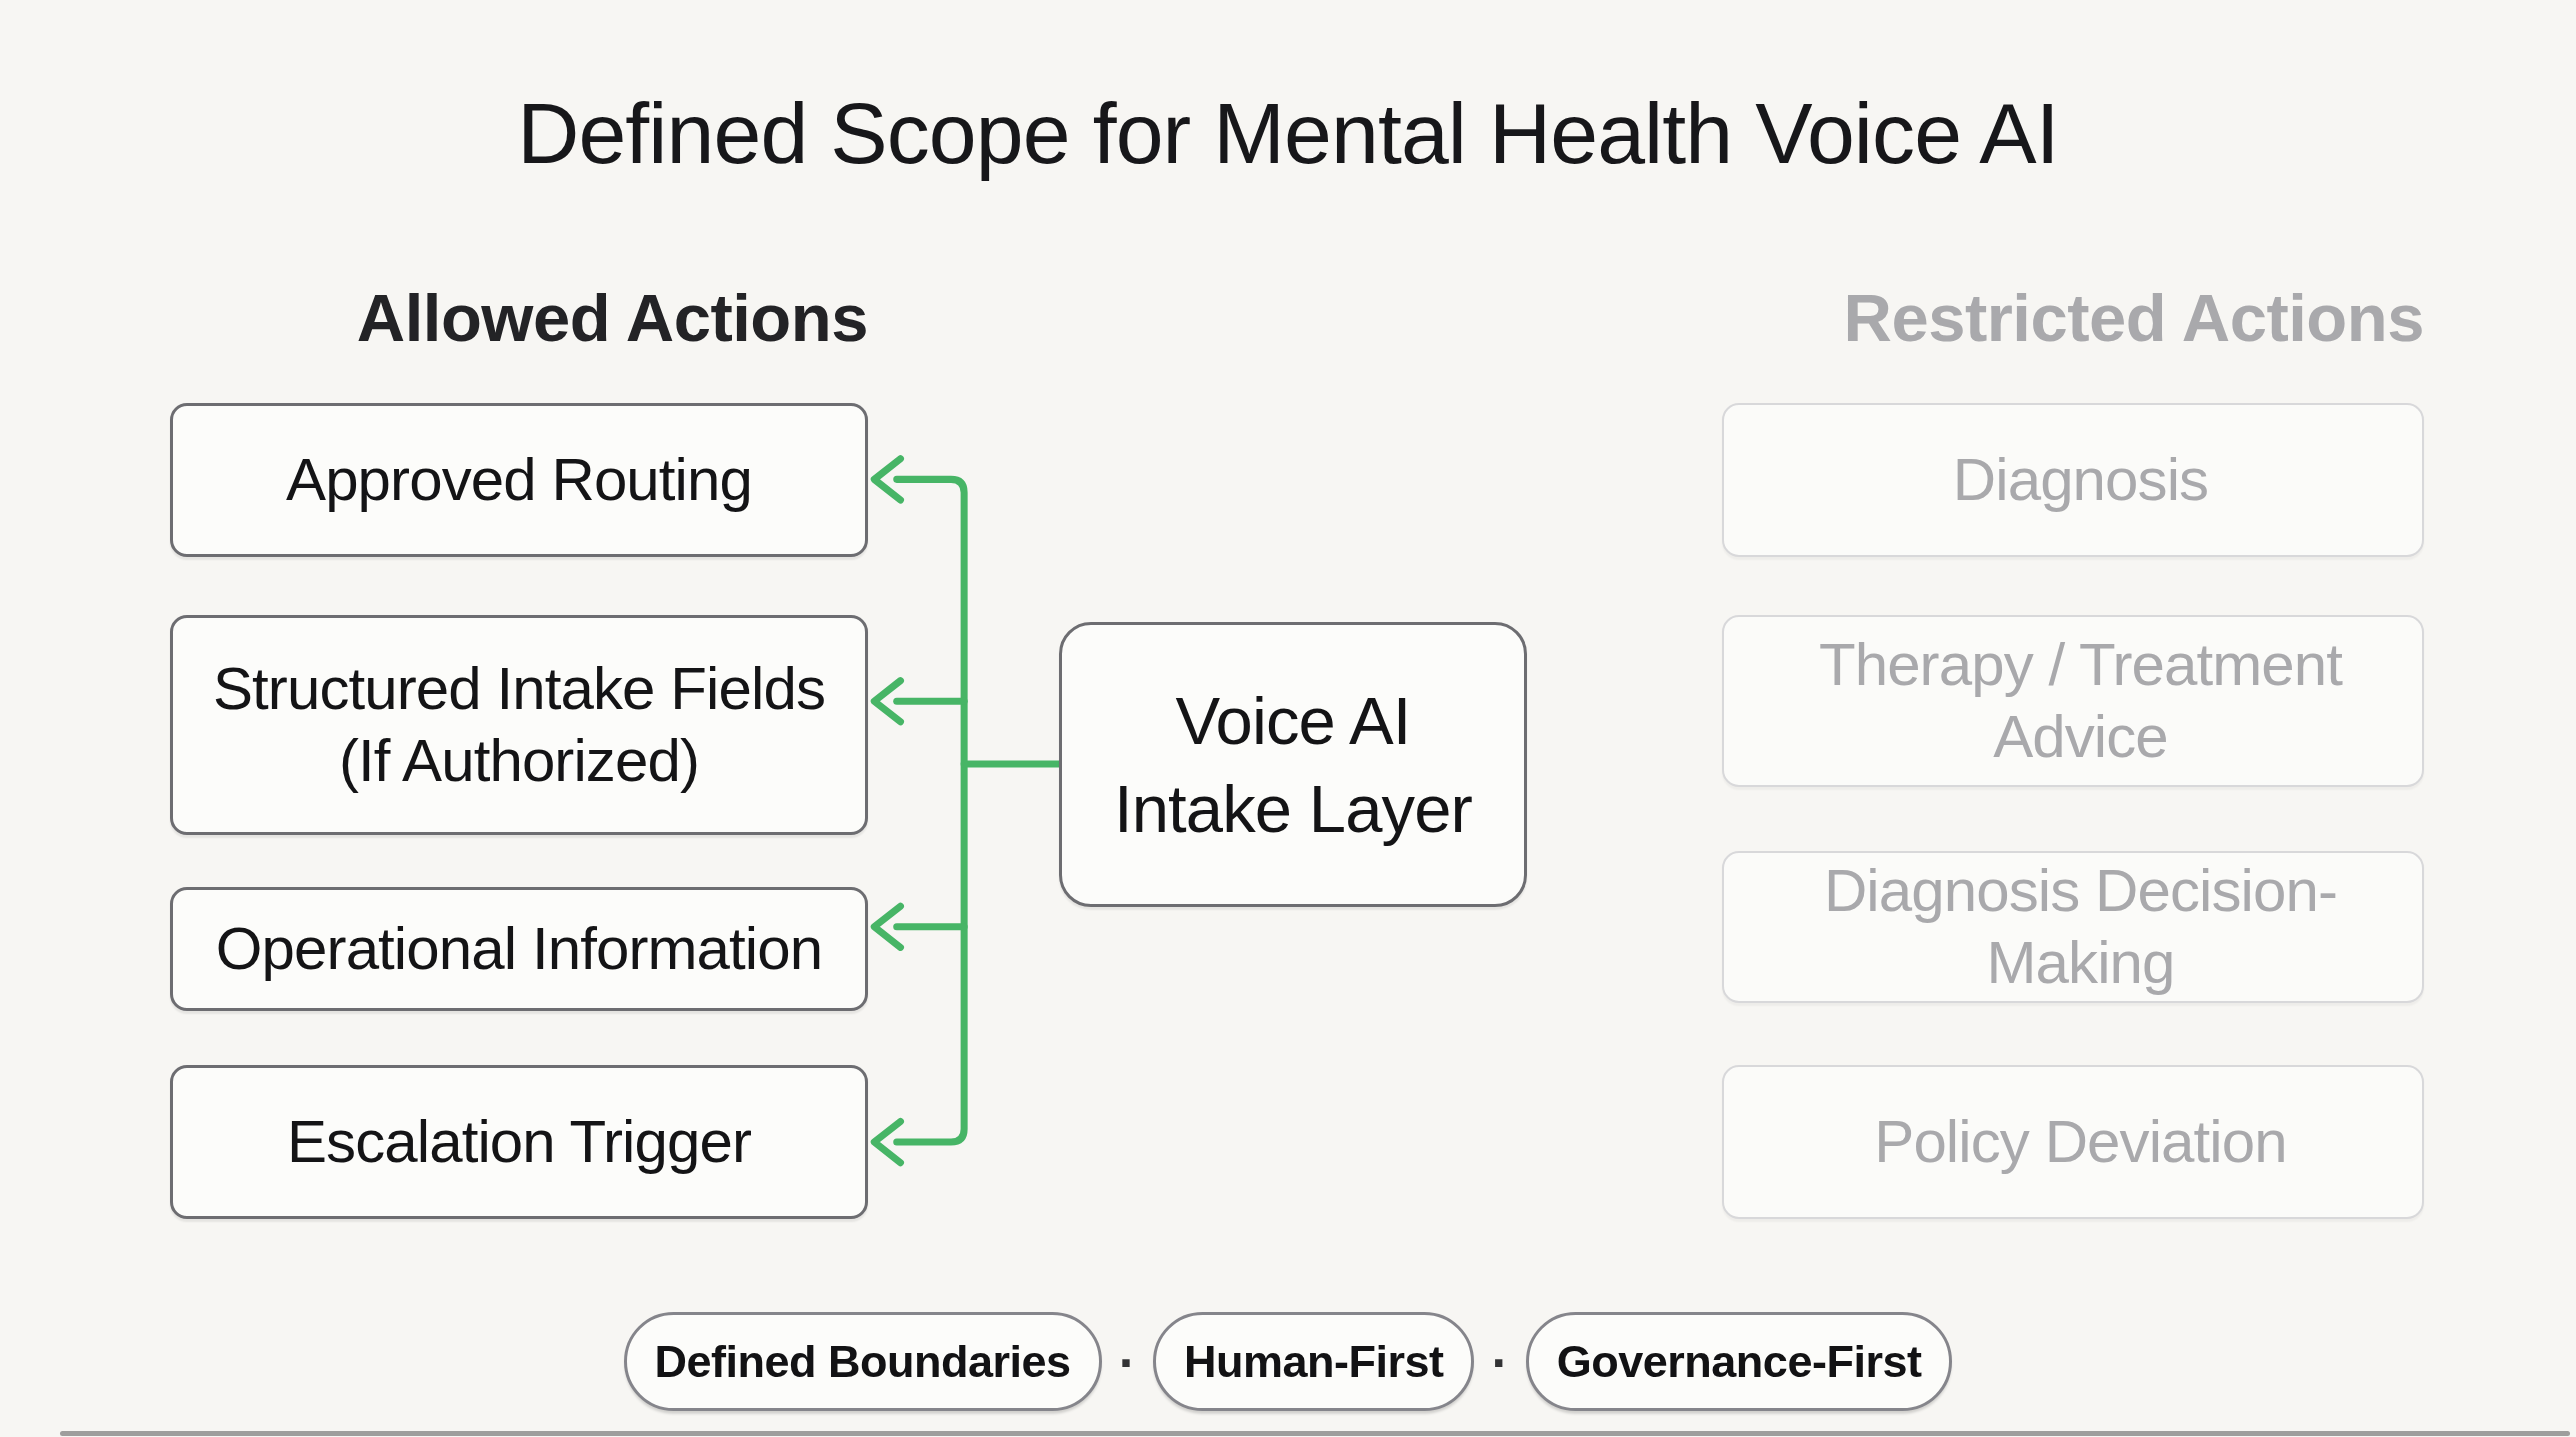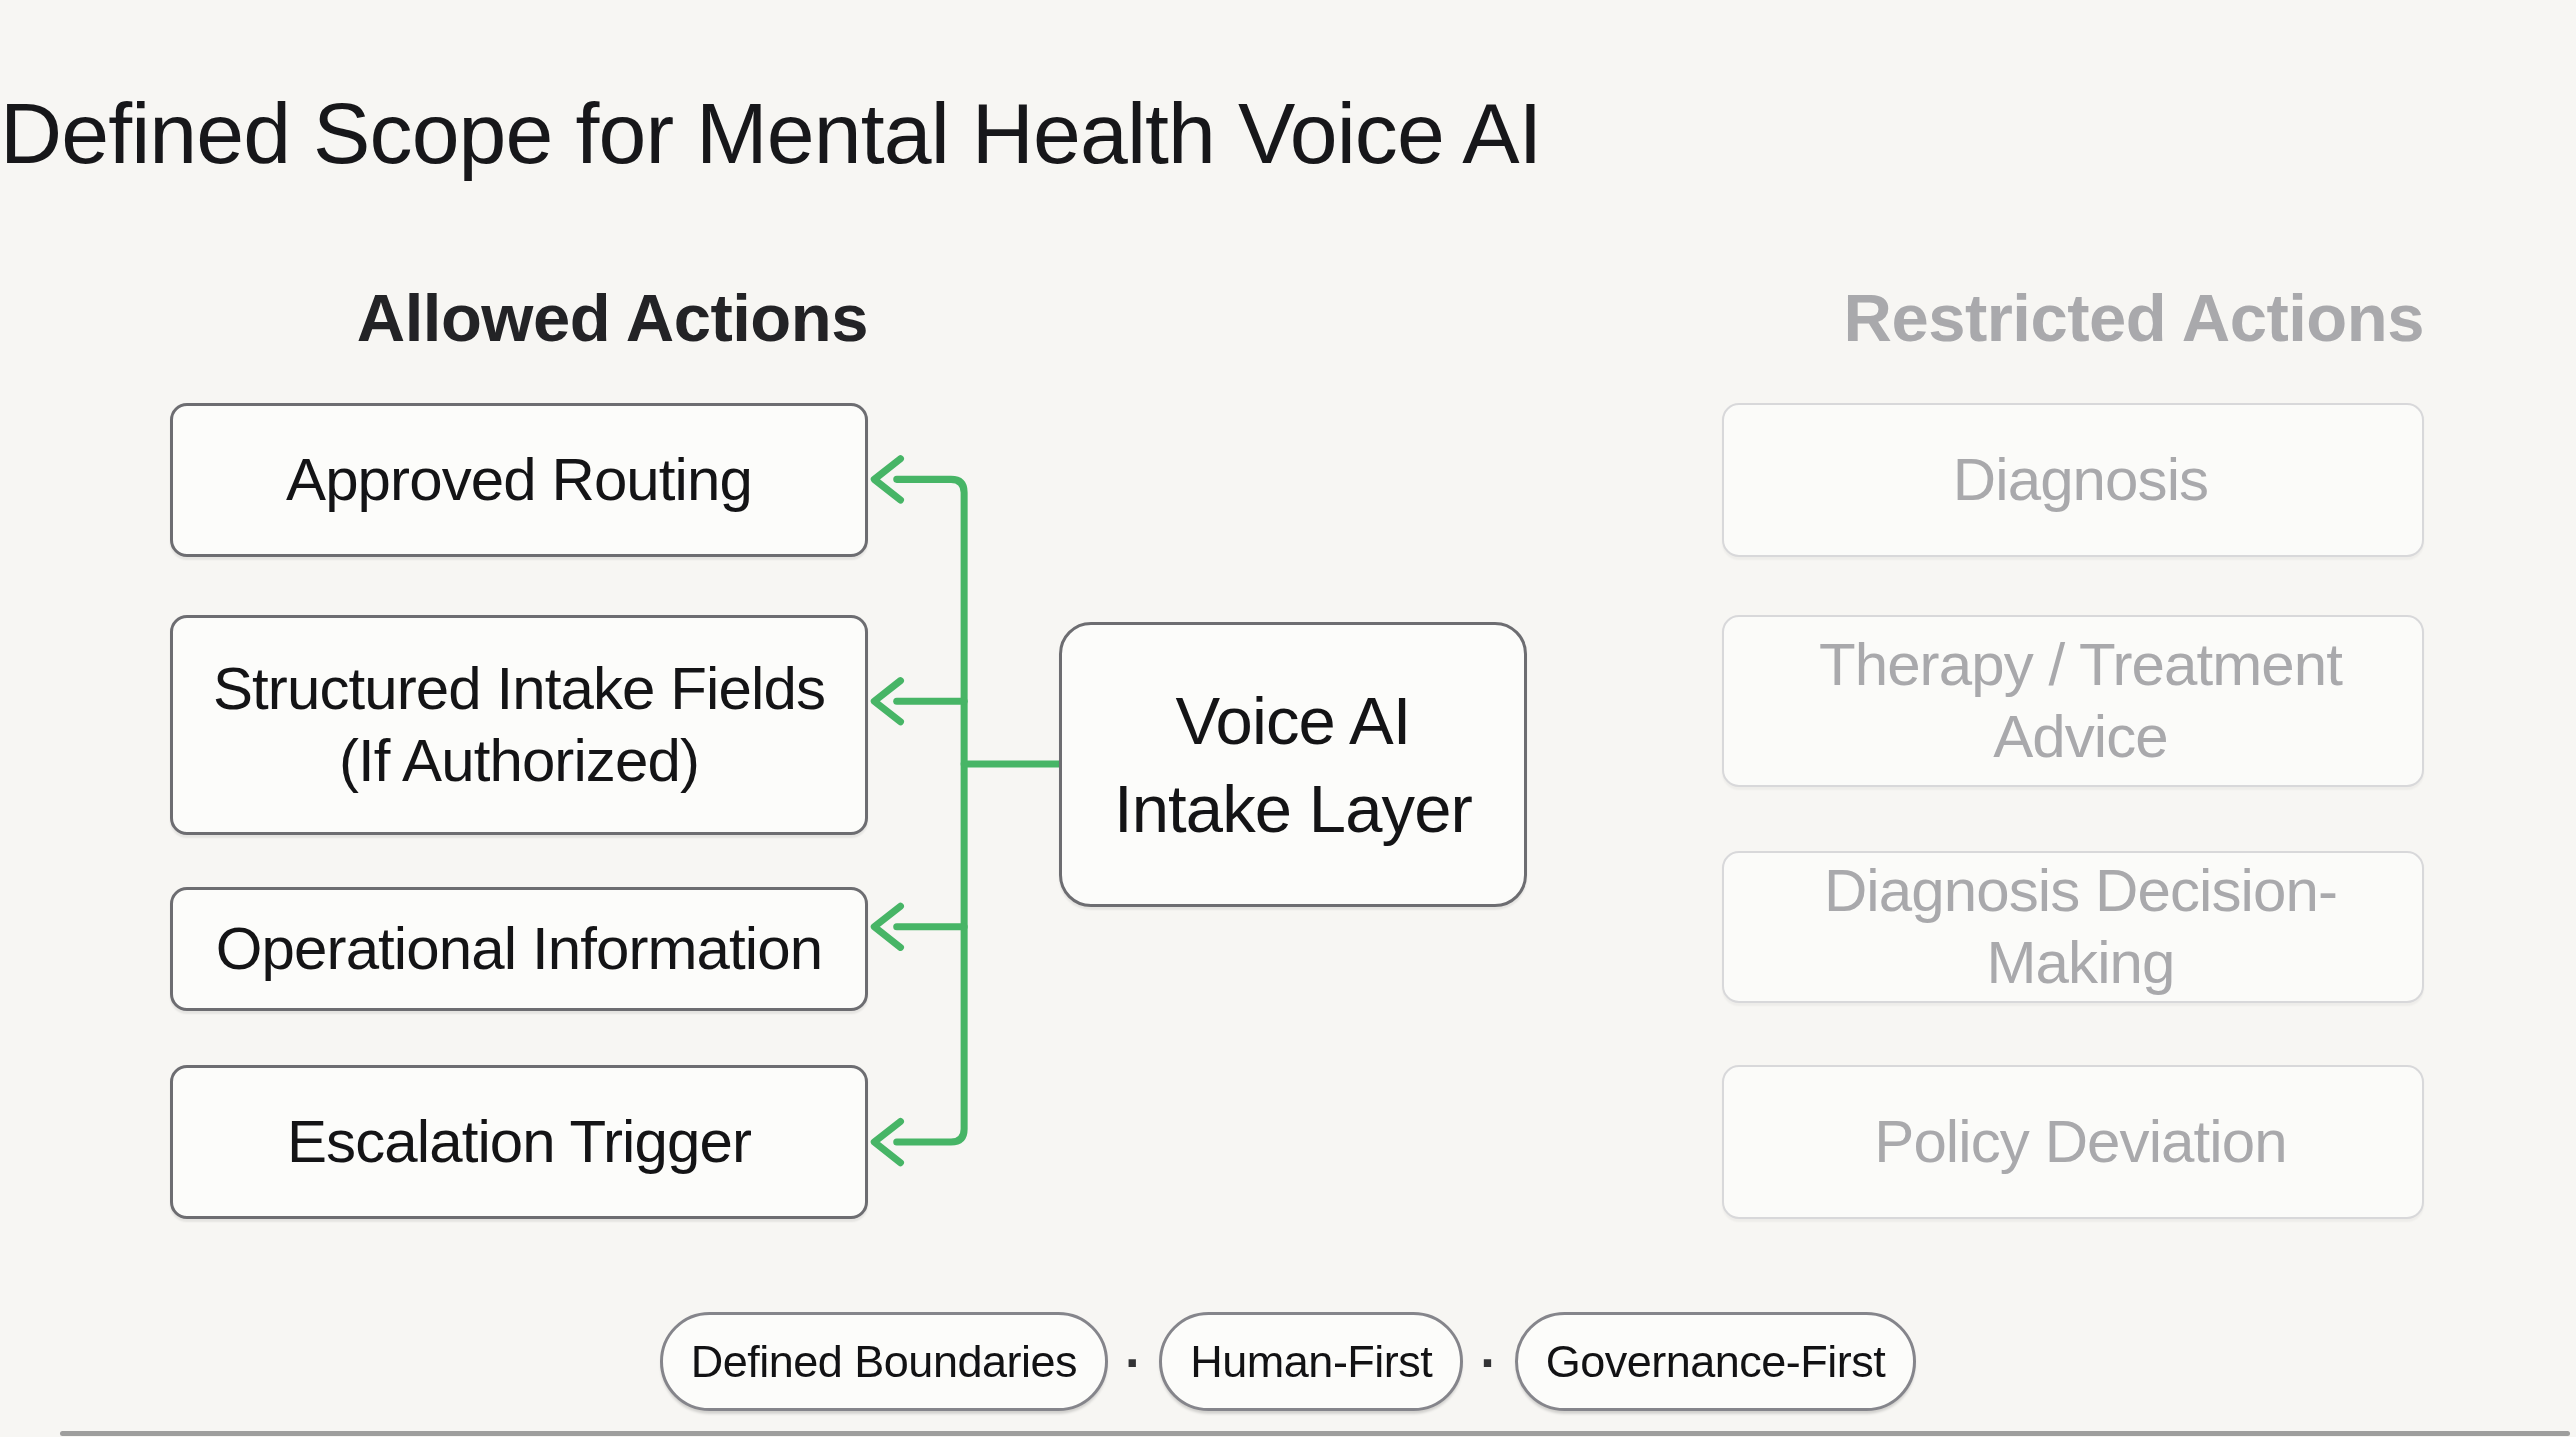--- a/index.html
+++ b/index.html
@@ -15,21 +15,21 @@
     --box-bg:#fcfcfa;
     --pill-border:#85858b;
     --pill-text:#121214;
   }
   html,body{margin:0;padding:0;}
   body{background:var(--background);font-family:"Liberation Sans","DejaVu Sans",sans-serif;}
   .canvas{position:relative;width:2576px;height:1438px;background:var(--background);overflow:hidden;}
 
   .title{
     position:absolute;left:0;top:86px;width:100%;margin:0;
-    font-size:86px;font-weight:500;letter-spacing:-0.9px;
+    text-align:center;font-size:86px;font-weight:500;letter-spacing:-0.9px;
     color:var(--title-color);line-height:1.1;
   }
 
   .col-heading{
     position:absolute;top:284px;text-align:right;
     font-size:67px;font-weight:600;letter-spacing:-0.5px;line-height:1;
   }
   .heading-allowed{left:170px;width:698px;color:var(--heading-text);}
   .heading-restricted{left:1722px;width:702px;color:var(--heading-muted);}
 
@@ -63,21 +63,21 @@
   .connector path{stroke:var(--accent-green);stroke-width:7.5;fill:none;stroke-linecap:round;stroke-linejoin:round;}
 
   .pills{
     position:absolute;left:0;top:1312px;width:100%;
     display:flex;justify-content:center;align-items:center;gap:17px;
   }
   .pill{
     box-sizing:border-box;height:99px;padding:0 28px;
     display:flex;align-items:center;justify-content:center;
     border:3.7px solid var(--pill-border);border-radius:50px;background:var(--box-bg);
-    font-size:45px;font-weight:400;letter-spacing:-0.5px;color:var(--pill-text);
+    font-size:45px;font-weight:700;letter-spacing:-0.5px;color:var(--pill-text);
     box-shadow:0 3.7px 2.8px -0.9px rgba(0,0,0,0.16);
   }
   .dot{font-size:52px;font-weight:700;color:#333335;line-height:1;}
 
   .bottom-line{
     position:absolute;left:60px;right:5.6px;bottom:1.9px;height:4.7px;
     background:rgba(70,70,72,0.5);border-radius:2.8px;
   }
 </style>
 </head>

